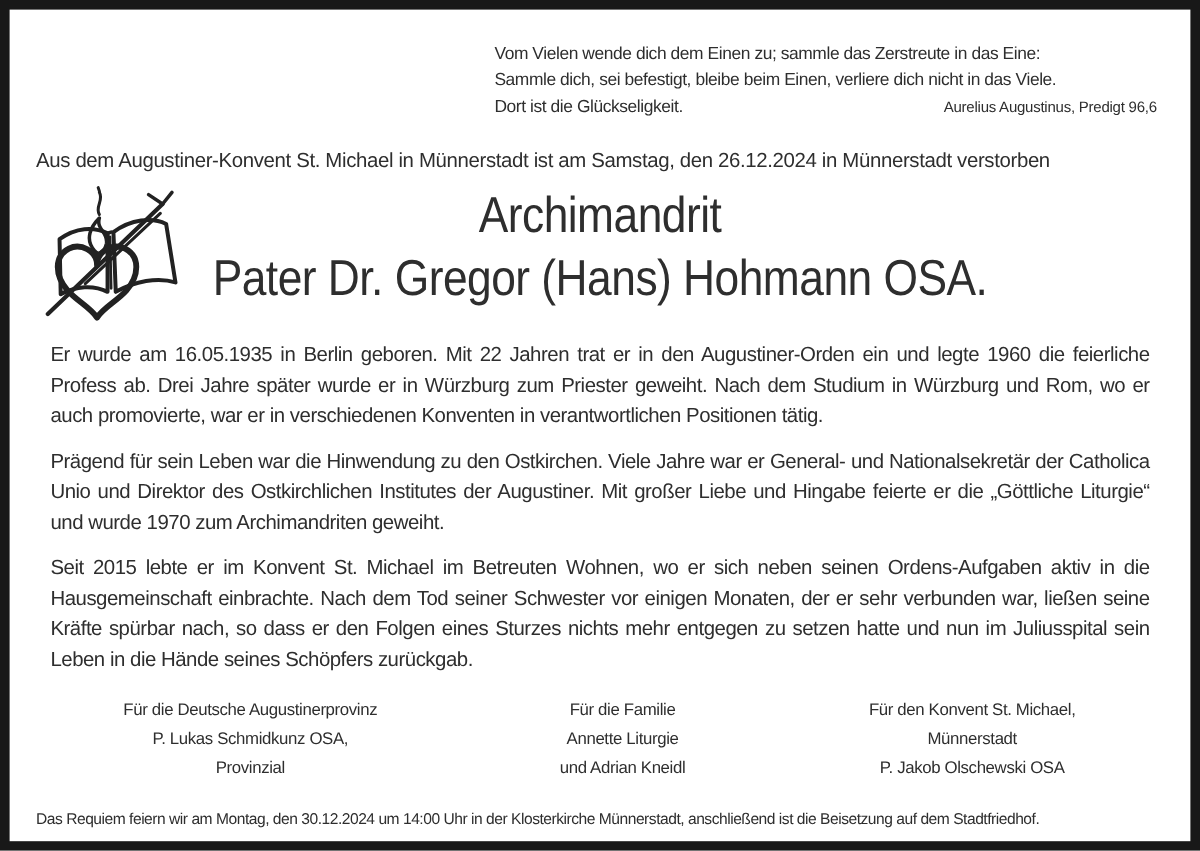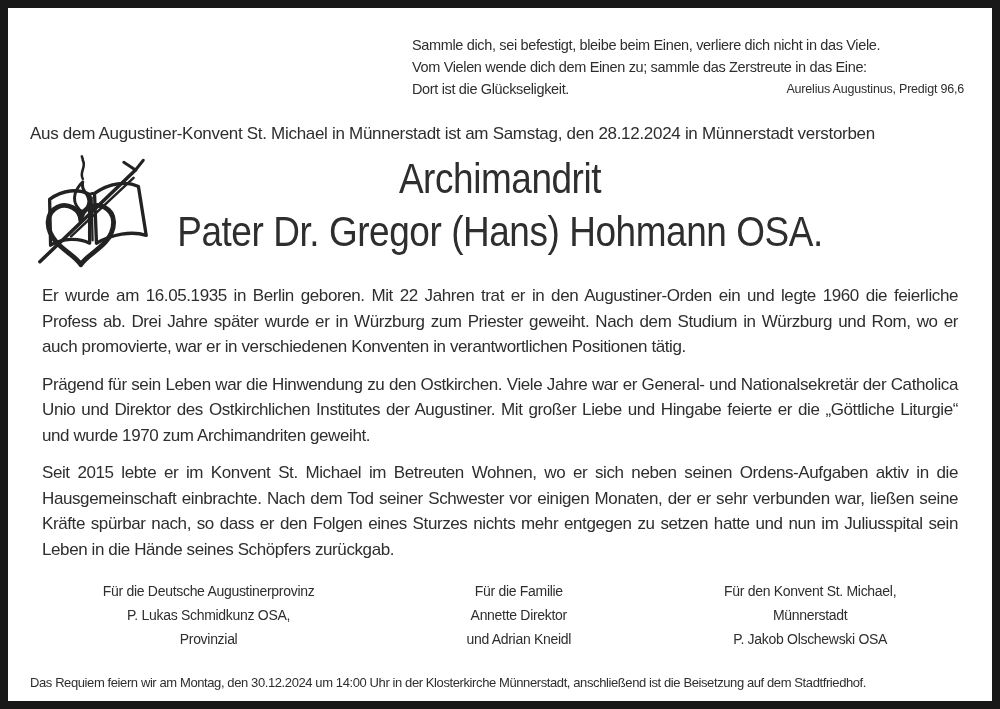--- a/index.html
+++ b/index.html
@@ -62,29 +62,29 @@
 
   
   .closing { margin-top:19px; font-size:13px; letter-spacing:-0.4px; line-height:25.5px; text-align:justify; }
 </style>
 </head>
 <body>
 
 <div class="page">
 
   <div class="quote-block">
+    <div>Vom Vielen wende dich dem Einen zu; sammle das Zerstreute in das Eine:</div>
     <div>Sammle dich, sei befestigt, bleibe beim Einen, verliere dich nicht in das Viele.</div>
-    <div>Vom Vielen wende dich dem Einen zu; sammle das Zerstreute in das Eine:</div>
     <div class="quote-last">
       <span>Dort ist die Glückseligkeit.</span>
       <span class="quote-attribution">Aurelius Augustinus, Predigt 96,6</span>
     </div>
   </div>
 
-  <div class="intro">Aus dem Augustiner-Konvent St. Michael in Münnerstadt ist am Samstag, den 28.12.2024 in Münnerstadt verstorben</div>
+  <div class="intro">Aus dem Augustiner-Konvent St. Michael in Münnerstadt ist am Samstag, den 26.12.2024 in Münnerstadt verstorben</div>
 
   <div class="header-row">
     <svg class="emblem" viewBox="0 0 125 120" aria-hidden="true">
 
       <path d="M16,48 C30,38 45,37 57,43 L57,93 C45,87 30,88 17,95 Z" stroke-width="3.4"></path>
       <path d="M62,42 C77,31 95,29 107,35 L115,85 C100,80 80,84 64,93 Z" stroke-width="3.4"></path>
       <path d="M57,43 L60,42" stroke-width="3"></path>
       <path d="M59,46 L60,90" stroke-width="2.4"></path>
 
       <path d="M46,58 C37,48 43,37 50,30 C47,40 58,42 56,52 C54,60 49,62 46,58 Z" stroke-width="3"></path>
@@ -110,21 +110,21 @@
   </div>
 
   <div class="mourners">
     <div class="mourner-col c1">
       <div>Für die Deutsche Augustinerprovinz</div>
       <div>P. Lukas Schmidkunz OSA,</div>
       <div>Provinzial</div>
     </div>
     <div class="mourner-col c2">
       <div>Für die Familie</div>
-      <div>Annette Direktor</div>
+      <div>Annette Liturgie</div>
       <div>und Adrian Kneidl</div>
     </div>
     <div class="mourner-col c3">
       <div>Für den Konvent St. Michael,</div>
       <div>Münnerstadt</div>
       <div>P. Jakob Olschewski OSA</div>
     </div>
   </div>
 
   <div class="closing">Das Requiem feiern wir am Montag, den 30.12.2024 um 14:00 Uhr in der Klosterkirche Münnerstadt, anschließend ist die Beisetzung auf dem Stadtfriedhof.</div>

